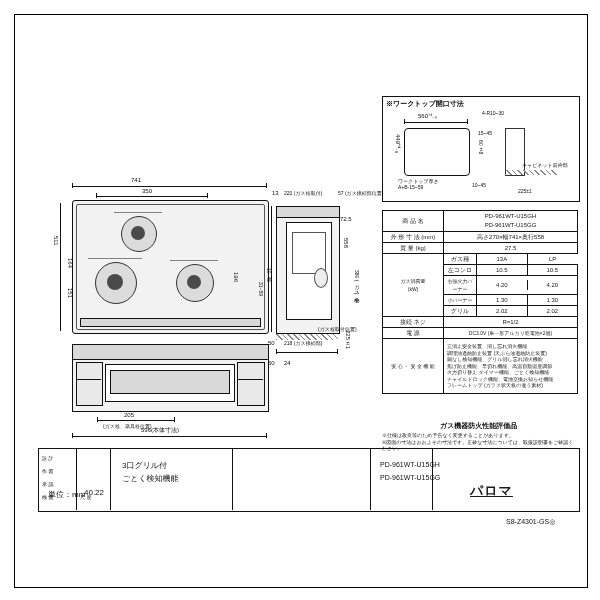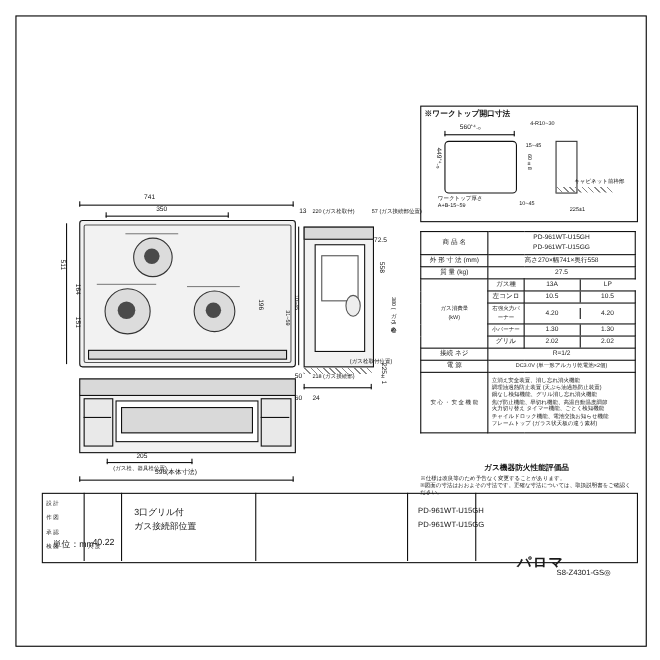--- a/index.html
+++ b/index.html
@@ -261,23 +261,23 @@
   <div class="ln vl" style="left:370px;top:448px;height:62px;"></div>
   <div class="ln vl" style="left:432px;top:448px;height:62px;"></div>
 
   <div class="txt s5" style="left:42px;top:455px;">設 計</div>
   <div class="txt s5" style="left:42px;top:468px;">作 図</div>
   <div class="txt s5" style="left:42px;top:481px;">承 認</div>
   <div class="txt s5" style="left:42px;top:494px;">検 図</div>
   <div class="txt s5" style="left:80px;top:494px;">尺 度</div>
 
   <div class="txt s8" style="left:122px;top:461px;">3口グリル付</div>
-  <div class="txt s8" style="left:122px;top:474px;">ガス接続部位置</div>
+  <div class="txt s8" style="left:122px;top:474px;">ごとく検知機能</div>
 
   <div class="txt s7" style="left:380px;top:461px;">PD-961WT-U15GH</div>
   <div class="txt s7" style="left:380px;top:474px;">PD-961WT-U15GG</div>
 
   <div class="txt s8" style="left:84px;top:488px;">40.22</div>
 
-  <div class="abs logo" style="left:470px;top:502px;">パロマ</div>
+  <div class="abs logo" style="left:470px;top:482px;text-decoration:underline;">パロマ</div>
 
   <div class="txt s7" style="left:506px;top:518px;">S8-Z4301-GS◎</div>
 </div>
 
 </body></html>

